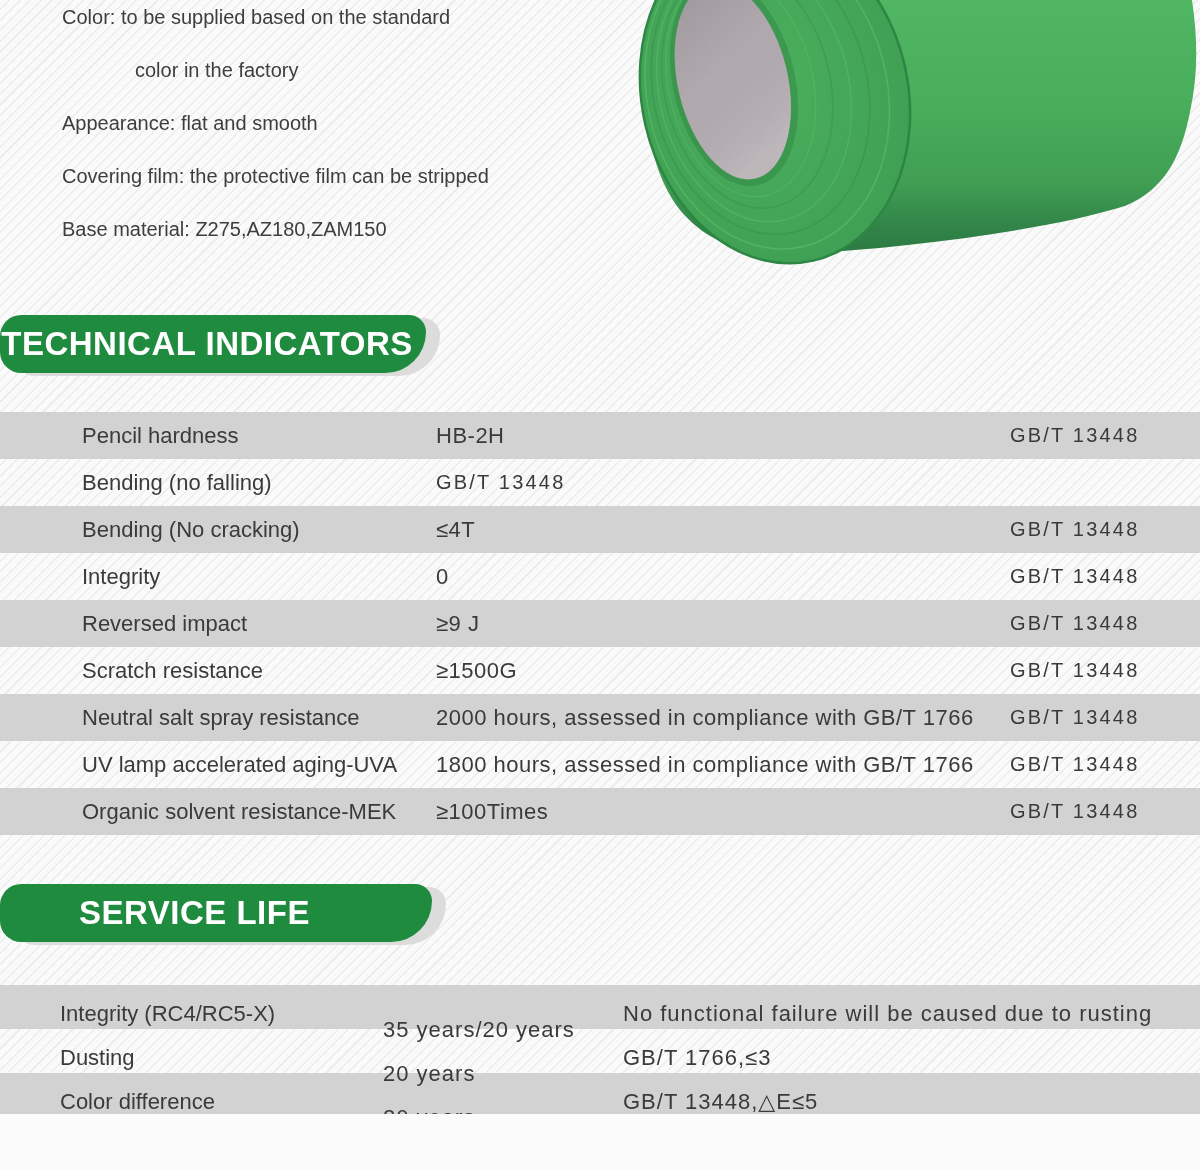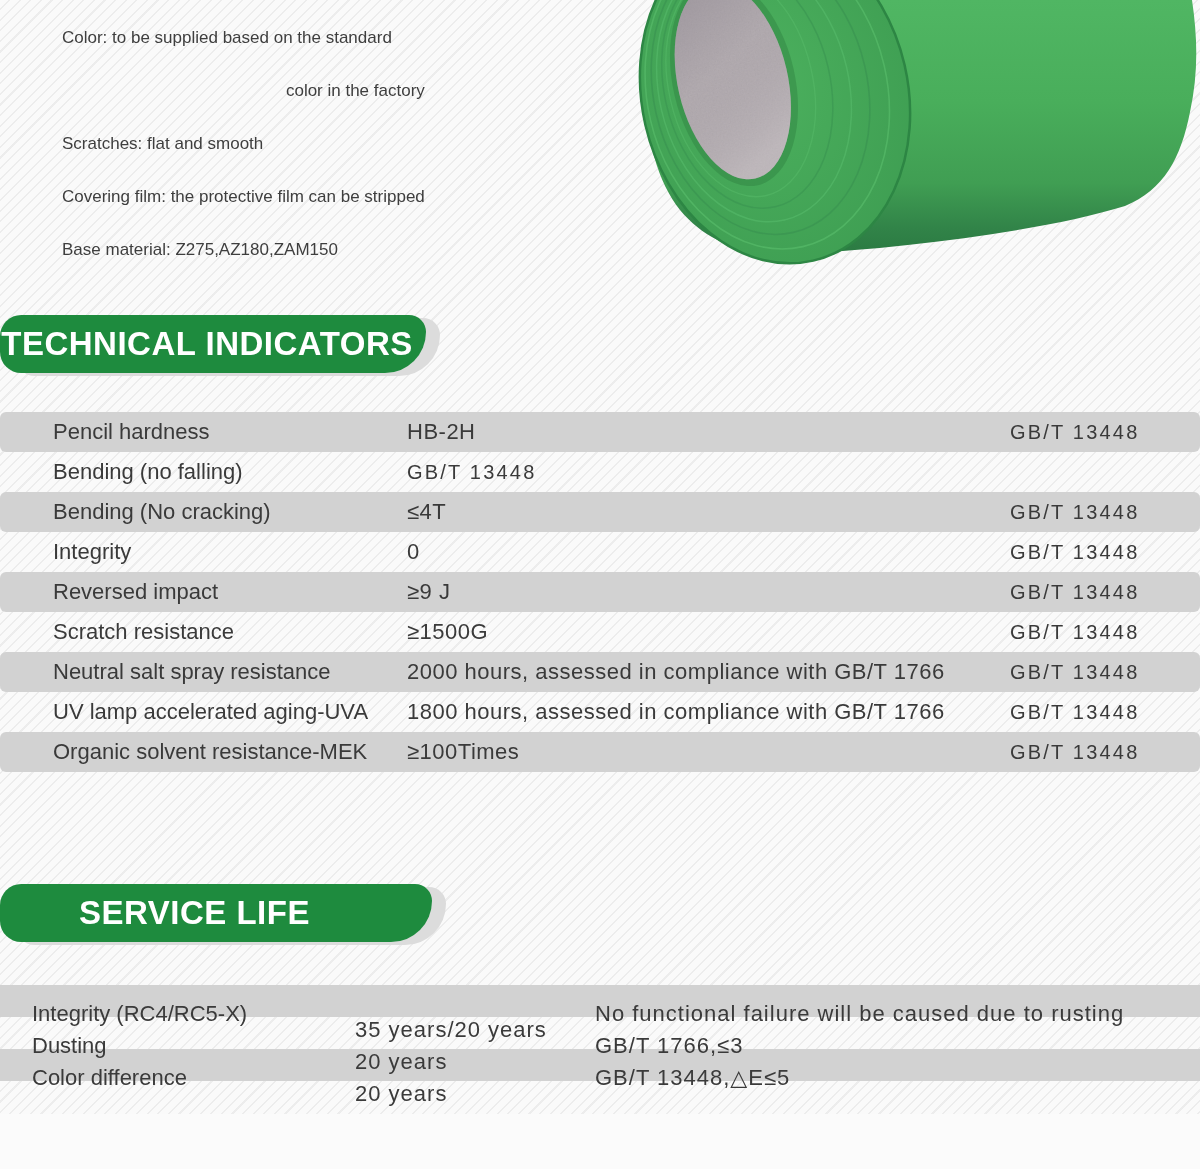--- a/index.html
+++ b/index.html
@@ -10,23 +10,23 @@
       rgba(0,0,0,0) 0px, rgba(0,0,0,0) 6px,
       rgba(120,120,120,0.10) 6px, rgba(120,120,120,0.10) 7.5px);
     font-family:"Liberation Sans","DejaVu Sans",sans-serif;
     color:#3c3c3c;
   }
 
   
   .coil-svg { position:absolute; top:0; left:628px; width:572px; height:268px; }
 
   
-  .intro { position:absolute; top:24px; left:62px; font-size:17px; color:#3e3e3e; }
+  .intro { position:absolute; top:4px; left:62px; font-size:20px; color:#3e3e3e; }
   .intro .line { height:27px; line-height:27px; margin-bottom:26px; white-space:nowrap; }
-  .intro .line.indent { padding-left:73px;text-align:right; }
+  .intro .line.indent { padding-left:73px; }
 
   
   .banner { position:absolute; left:0; height:58px; }
   .banner .shadow {
     position:absolute; inset:0; transform:translate(14px,3px);
     background:#dcdcdc; border-radius:30px 24px 58px 30px;
   }
   .banner .face {
     position:absolute; inset:0; background:#1e8b3e;
     border-radius:30px 24px 58px 30px;
@@ -38,23 +38,23 @@
   .banner-1 { top:315px; width:426px; }
   .banner-1 .title { padding-right:12px; }
   .banner-2 { top:884px; width:432px; }
   .banner-2 .title { padding-right:68px;padding-left:25px; }
 
   
   .spec-table { position:absolute; left:0; width:1200px; }
   .spec-table .trow { display:grid; align-items:center; box-sizing:border-box; }
   .spec-table .trow.gray { background:#d2d2d2; }
   .t1 { top:412px; }
-  .t1 .trow { height:40px; grid-template-columns:354px 1fr 190px; padding-left:53px;border-radius:6px; }
+  .t1 .trow { height:47px; grid-template-columns:354px 1fr 190px; padding-left:82px; }
   .t2 { top:985px; }
-  .t2 .trow { height:32px; grid-template-columns:323px 240px 1fr; padding-left:32px; }
+  .t2 .trow { height:44px; grid-template-columns:323px 240px 1fr; padding-left:60px; }
   .cell { font-size:22px; white-space:nowrap; color:#3a3a3a; }
   .cell.val { letter-spacing:0.5px; }
   .t1 .cell.std { font-size:20px; letter-spacing:2.2px; }
   .t2 .cell.val { letter-spacing:1px;margin-top:32px; }
   .t2 .cell.std { letter-spacing:1px; }
 
   .bottom-cover { position:absolute; top:1114px; left:0; width:1200px; height:55px; background:#fbfbfb; }
 </style>
 </head>
 <body>
@@ -103,21 +103,21 @@
       <ellipse cx="110" cy="73" rx="61" ry="106" fill="#2e8040" opacity="0.45"></ellipse>
       <ellipse cx="109" cy="72" rx="55" ry="100" fill="#b6afb3"></ellipse>
       <ellipse cx="109" cy="72" rx="55" ry="100" filter="url(#speckle)" opacity="0.6"></ellipse>
       <ellipse cx="109" cy="72" rx="55" ry="100" fill="url(#gCore)" opacity="0.6"></ellipse>
     </g>
   </svg>
 
   <div class="intro">
     <div class="line">Color: to be supplied based on the standard</div>
     <div class="line indent">color in the factory</div>
-    <div class="line">Scratches: flat and smooth</div>
+    <div class="line">Appearance: flat and smooth</div>
     <div class="line">Covering film: the protective film can be stripped</div>
     <div class="line">Base material: Z275,AZ180,ZAM150</div>
   </div>
 
   <div class="banner banner-1">
     <div class="shadow"></div>
     <div class="face"></div>
     <div class="title">TECHNICAL INDICATORS</div>
   </div>
 

